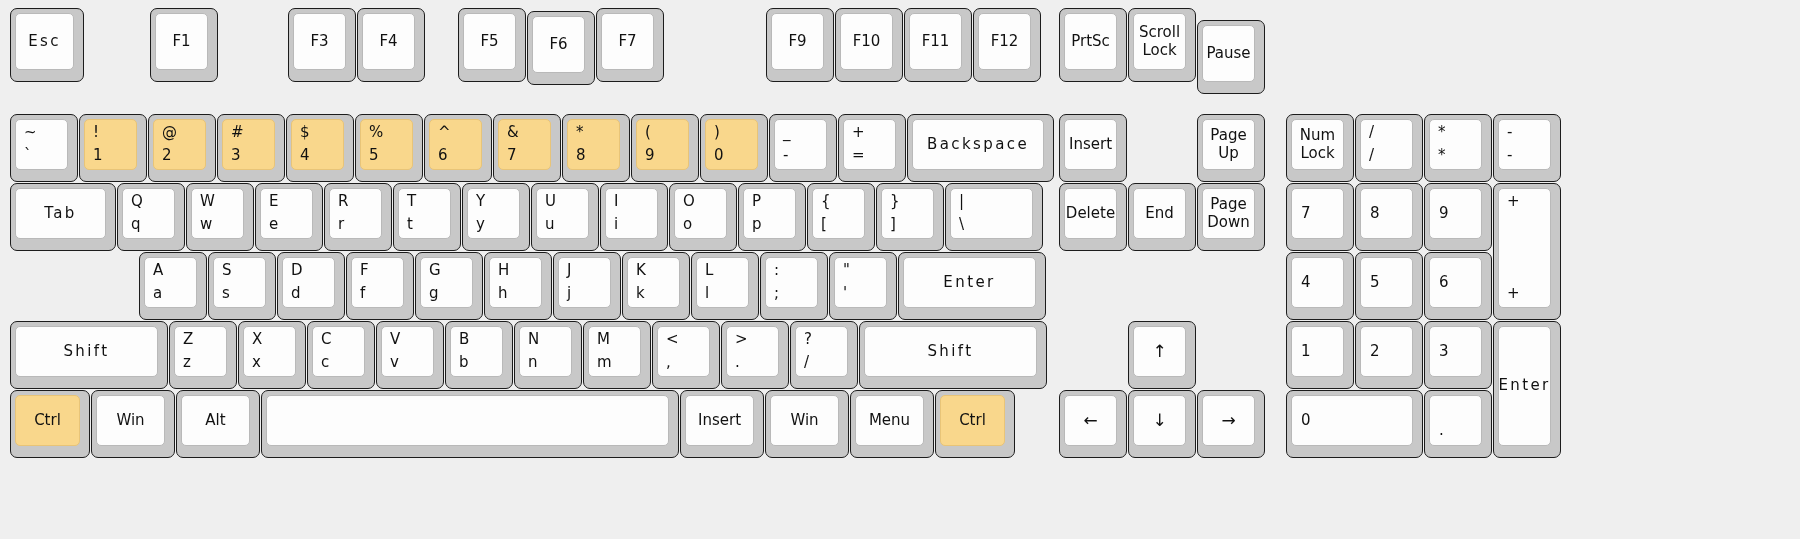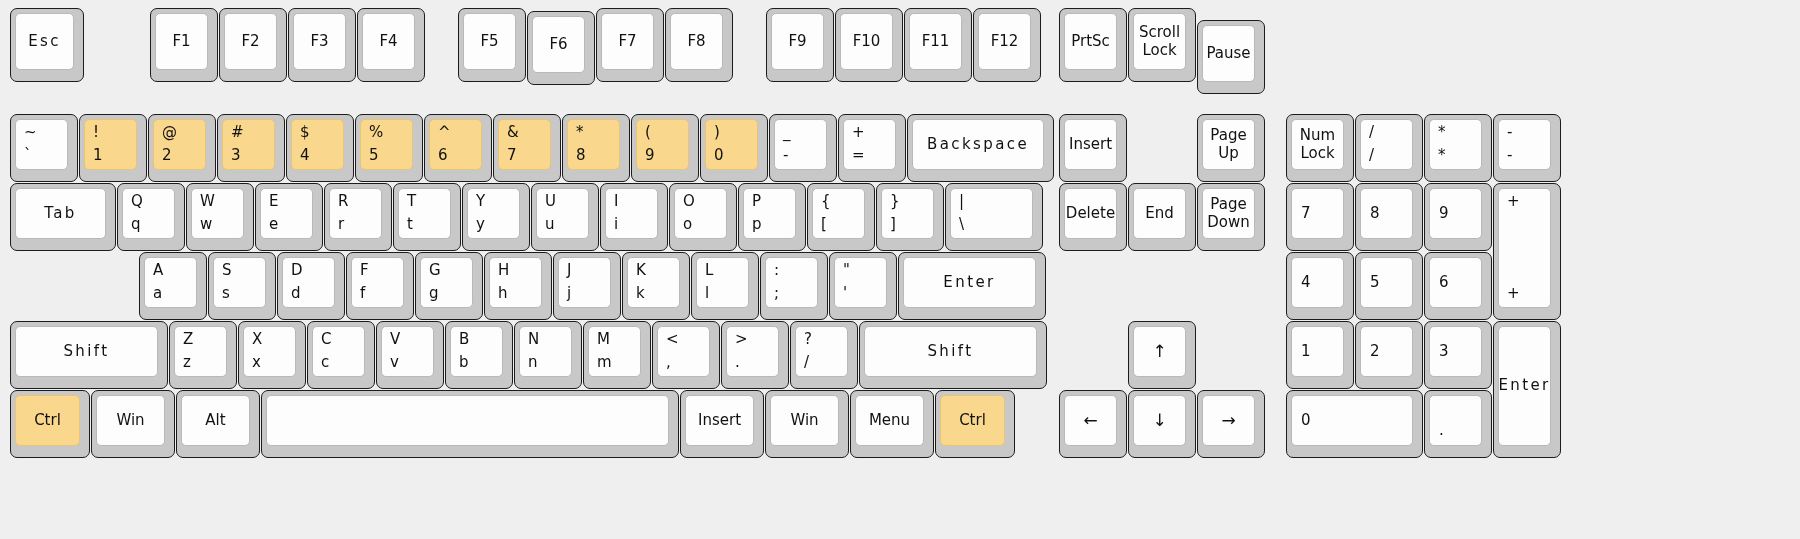--- a/index.html
+++ b/index.html
@@ -77,25 +77,20 @@
     <div class="key" style="left: 10px; top: 8px; width: 74px; height: 74px;">
       <div class="cap">
         <div class="lbl c track">Esc</div>
       </div>
     </div>
     <div class="key" style="left: 150px; top: 8px; width: 68px; height: 74px;">
       <div class="cap">
         <div class="lbl c">F1</div>
       </div>
     </div>
-    <div class="key" style="left: 219px; top: 8px; width: 68px; height: 74px;">
-      <div class="cap">
-        <div class="lbl c">F2</div>
-      </div>
-    </div>
     <div class="key" style="left: 288px; top: 8px; width: 68px; height: 74px;">
       <div class="cap">
         <div class="lbl c">F3</div>
       </div>
     </div>
     <div class="key" style="left: 357px; top: 8px; width: 68px; height: 74px;">
       <div class="cap">
         <div class="lbl c">F4</div>
       </div>
     </div>
@@ -105,25 +100,20 @@
       </div>
     </div>
     <div class="key" style="left: 527px; top: 11px; width: 68px; height: 74px;">
       <div class="cap">
         <div class="lbl c">F6</div>
       </div>
     </div>
     <div class="key" style="left: 596px; top: 8px; width: 68px; height: 74px;">
       <div class="cap">
         <div class="lbl c">F7</div>
-      </div>
-    </div>
-    <div class="key" style="left: 665px; top: 8px; width: 68px; height: 74px;">
-      <div class="cap">
-        <div class="lbl c">F8</div>
       </div>
     </div>
     <div class="key" style="left: 766px; top: 8px; width: 68px; height: 74px;">
       <div class="cap">
         <div class="lbl c">F9</div>
       </div>
     </div>
     <div class="key" style="left: 835px; top: 8px; width: 68px; height: 74px;">
       <div class="cap">
         <div class="lbl c">F10</div>

